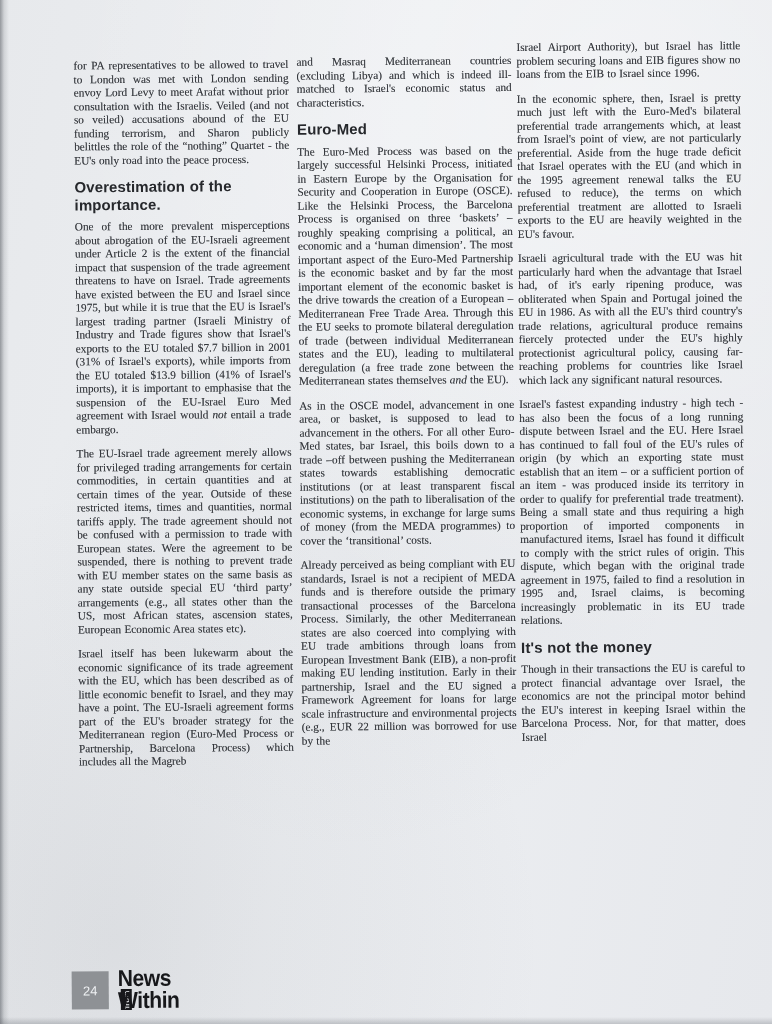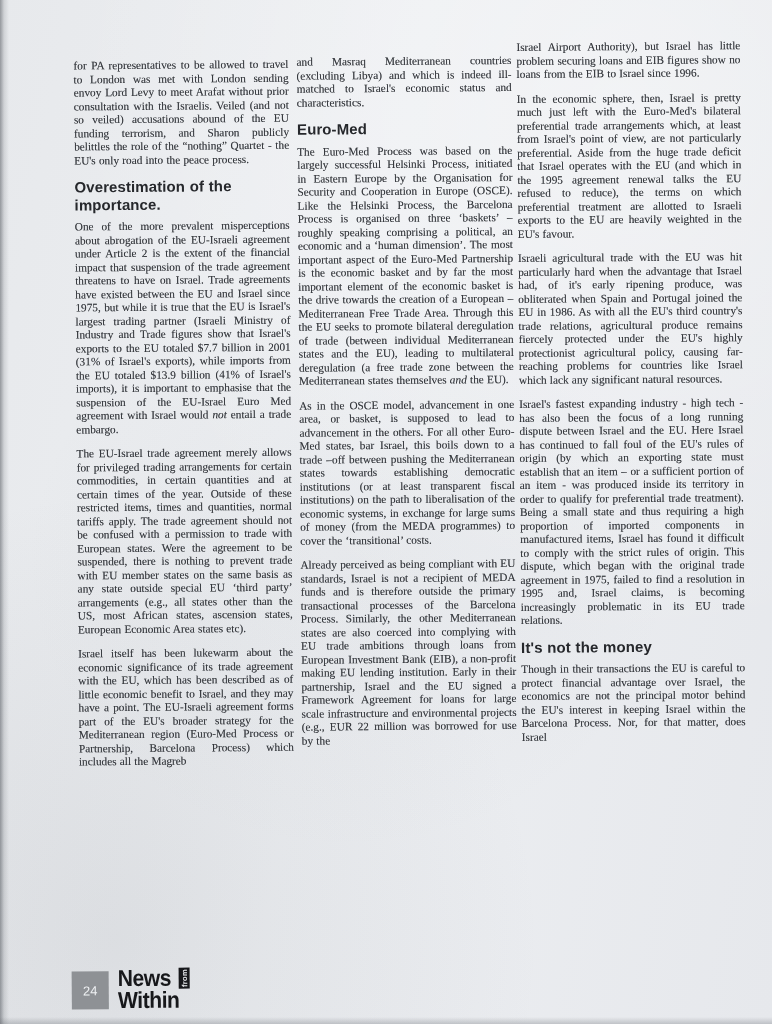--- a/index.html
+++ b/index.html
@@ -47,21 +47,21 @@
   }
   .col i { font-style:italic; }
   .footer { position:absolute; left:68px; top:966px; display:flex; }
   .pagebox {
     width:37px; height:38px; margin-top:3px;
     background:#8e9195; color:#eef0f2;
     display:flex; align-items:center; justify-content:center;
     font:400 13px "Liberation Sans","DejaVu Sans",sans-serif;
   }
   .logo { margin-left:9px; font-family:"Liberation Sans","DejaVu Sans",sans-serif; font-weight:700; color:#17181b; }
-  .logo-row { display:flex; align-items:stretch; height:21px; }
+  .logo-row { display:flex; align-items:stretch; height:21px;flex-direction:column; }
   .logo-word {
     font-size:23px; line-height:21px; letter-spacing:-0.5px;
     transform:scaleX(0.92); transform-origin:left center; white-space:nowrap;
   }
   .logo-word2 { font-size:23px; line-height:22px; }
   .from-box {
     width:11px; height:21px; background:#17181b; margin-left:3px;
     display:flex; align-items:center; justify-content:center; flex:0 0 auto;
   }
   .from-text { color:#e9ebee; font-size:7.5px; font-weight:700; transform:rotate(-90deg); letter-spacing:0.3px; }

